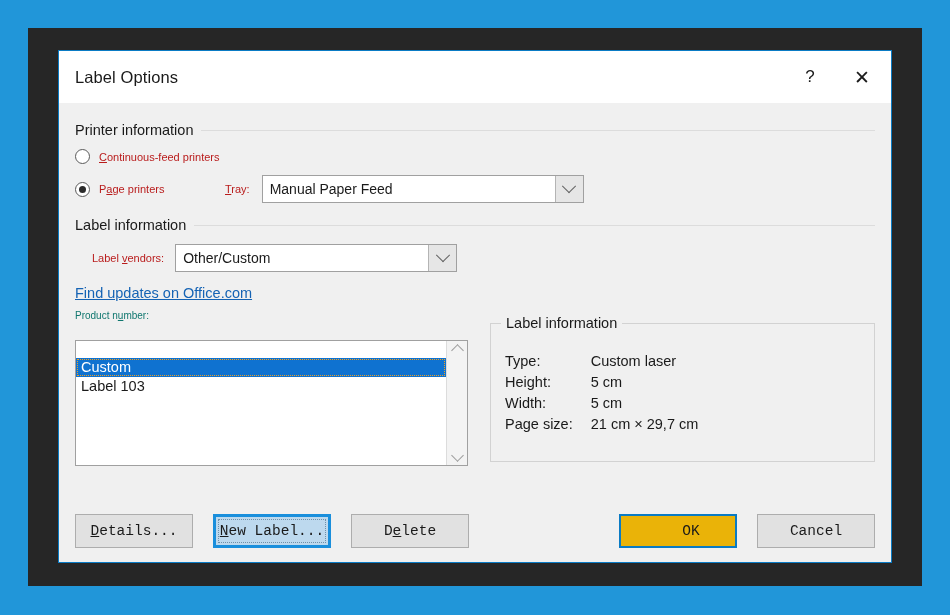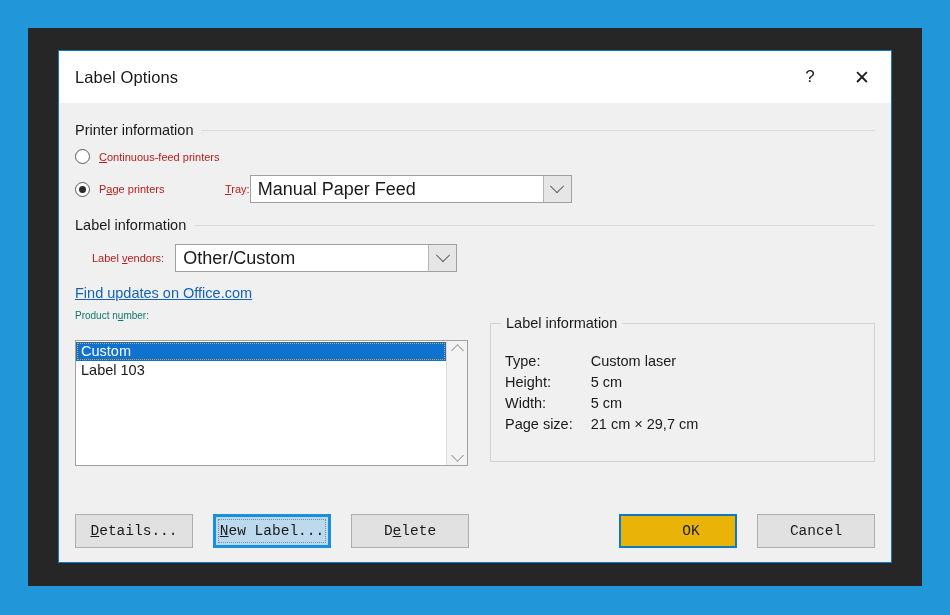--- a/index.html
+++ b/index.html
@@ -141,21 +141,21 @@
     border: 1px solid #a0a0a0;
     background: #fff;
     box-sizing: border-box;
     align-items: stretch;
   }
   .combo-value {
     flex: 1;
     display: flex;
     align-items: center;
     padding-left: 7px;
-    font-size: 18px;
+    font-size: 14px;
     color: #1a1a1a;
     white-space: nowrap;
     overflow: hidden;
   }
   .combo-arrow {
     width: 27px;
     background: #e6e6e6;
     border-left: 1px solid #b4b4b4;
     display: flex;
     align-items: center;
@@ -194,21 +194,21 @@
     color: #0f766e;
     margin-bottom: 19px;
   }
   .listbox {
     height: 126px;
     background: #fff;
     border: 1px solid #a0a0a0;
     box-sizing: border-box;
     display: flex;
   }
-  .list-items { flex: 1; padding-top: 1px; overflow: hidden; }
+  .list-items { flex: 1; padding-top: 17px; overflow: hidden; }
   .list-item {
     font-size: 14.5px;
     color: #1a1a1a;
     padding: 1px 4px 2px 5px;
     white-space: nowrap;
   }
   .list-item.selected {
     background: #0f72d0;
     color: #fff;
     outline: 1px dotted #f0a020;
@@ -337,21 +337,21 @@
         </div>
       </div>
 
       <div class="row">
         <div class="radio-wrap" style="width:150px">
           <span class="radio checked">
               <span class="dot"></span>
             </span>
           <span class="ctl-label"><span>P</span><span class="acc">a</span><span>ge printers</span></span>
         </div>
-        <span class="ctl-label" style=""><span></span><span class="acc">T</span><span>ray:</span></span>
+        <span class="ctl-label" style="margin-right:12px"><span></span><span class="acc">T</span><span>ray:</span></span>
         <div class="combo" style="width:322px">
           <span class="combo-value">Manual Paper Feed</span>
           <span class="combo-arrow">
               <span class="chev"></span>
             </span>
         </div>
       </div>
 
       
       <div class="section" style="margin-top:14px">

